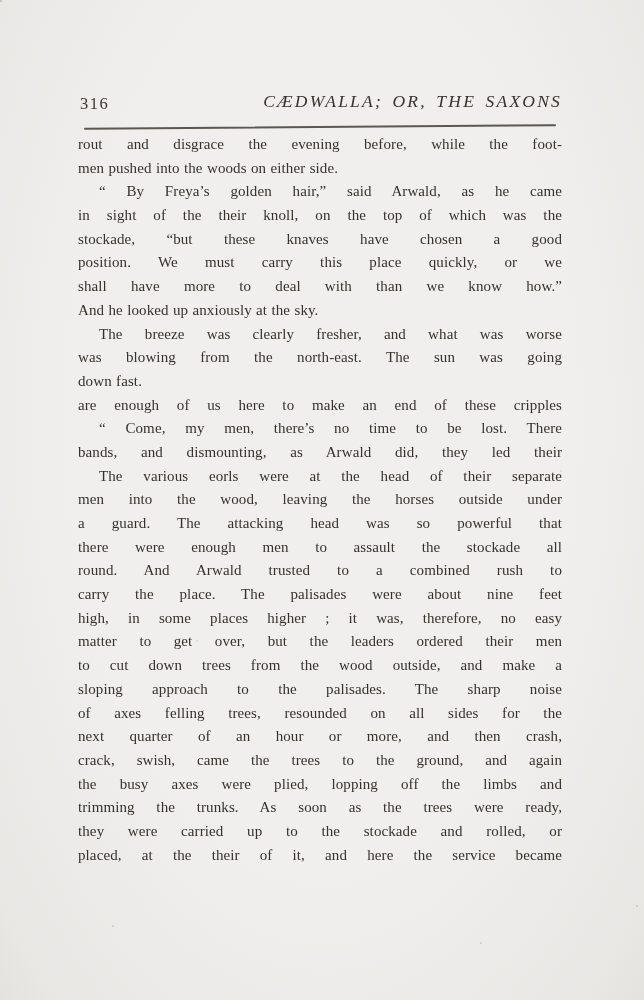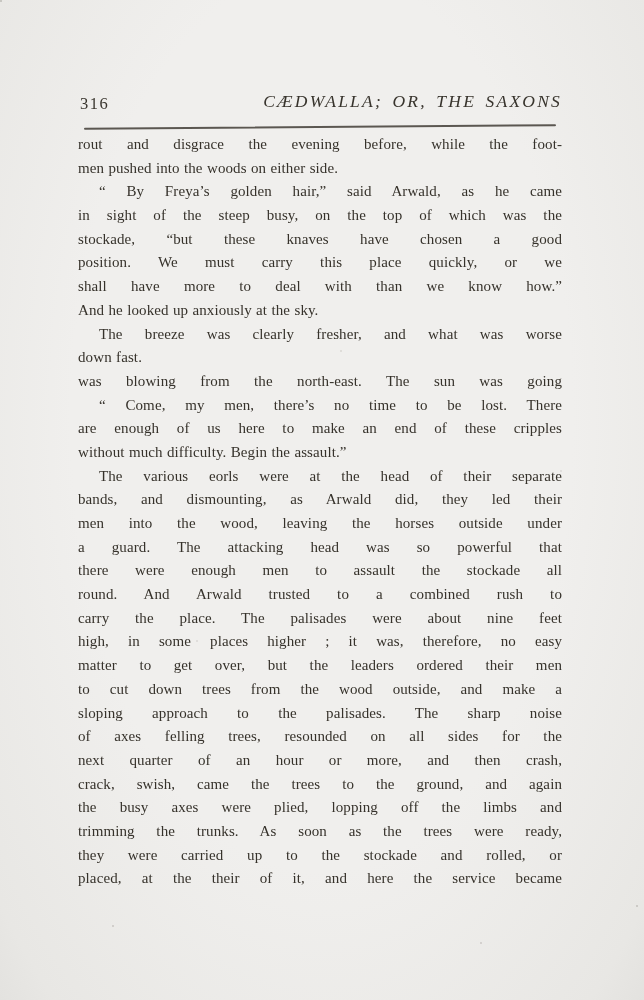--- a/index.html
+++ b/index.html
@@ -84,33 +84,32 @@
 <div class="scan-page">
   <div class="page-header">
     <span class="page-number">316</span>
     <span class="running-head">CÆDWALLA; OR, THE SAXONS</span>
   </div>
   <div class="header-rule"></div>
   <div class="body-text" id="body-text">
       <div class="text-line">rout and disgrace the evening before, while the foot-</div>
       <div class="text-line para-last">men pushed into the woods on either side.</div>
       <div class="text-line indent">“ By Freya’s golden hair,” said Arwald, as he came</div>
-      <div class="text-line">in sight of the steep busy, on the top of which was the</div>
+      <div class="text-line">in sight of the their knoll, on the top of which was the</div>
       <div class="text-line">stockade, “but these knaves have chosen a good</div>
       <div class="text-line">position.  We must carry this place quickly, or we</div>
       <div class="text-line">shall have more to deal with than we know how.”</div>
       <div class="text-line para-last">And he looked up anxiously at the sky.</div>
       <div class="text-line indent">The breeze was clearly fresher, and what was worse</div>
+      <div class="text-line">was blowing from the north-east.  The sun was going</div>
       <div class="text-line para-last">down fast.</div>
-      <div class="text-line">was blowing from the north-east.  The sun was going</div>
+      <div class="text-line">are enough of us here to make an end of these cripples</div>
       <div class="text-line indent">“ Come, my men, there’s no time to be lost.   There</div>
-      <div class="text-line">are enough of us here to make an end of these cripples</div>
-      <div class="text-line para-last">without much difficulty.   Begin the assault.”</div>
+      <div class="text-line">bands, and dismounting, as Arwald did, they led their</div>
       <div class="text-line indent">The various eorls were at the head of their separate</div>
-      <div class="text-line">bands, and dismounting, as Arwald did, they led their</div>
       <div class="text-line">men into the wood, leaving the horses outside under</div>
       <div class="text-line">a guard.  The attacking head was so powerful that</div>
       <div class="text-line">there were enough men to assault the stockade all</div>
       <div class="text-line">round.  And Arwald trusted to a combined rush to</div>
       <div class="text-line">carry the place.  The palisades were about nine feet</div>
       <div class="text-line">high, in some places higher ; it was, therefore, no easy</div>
       <div class="text-line">matter to get over, but the leaders ordered their  men</div>
       <div class="text-line">to cut down trees from the wood outside, and make a</div>
       <div class="text-line">sloping approach to the palisades.   The sharp noise</div>
       <div class="text-line">of axes felling trees, resounded on all sides for the</div>

